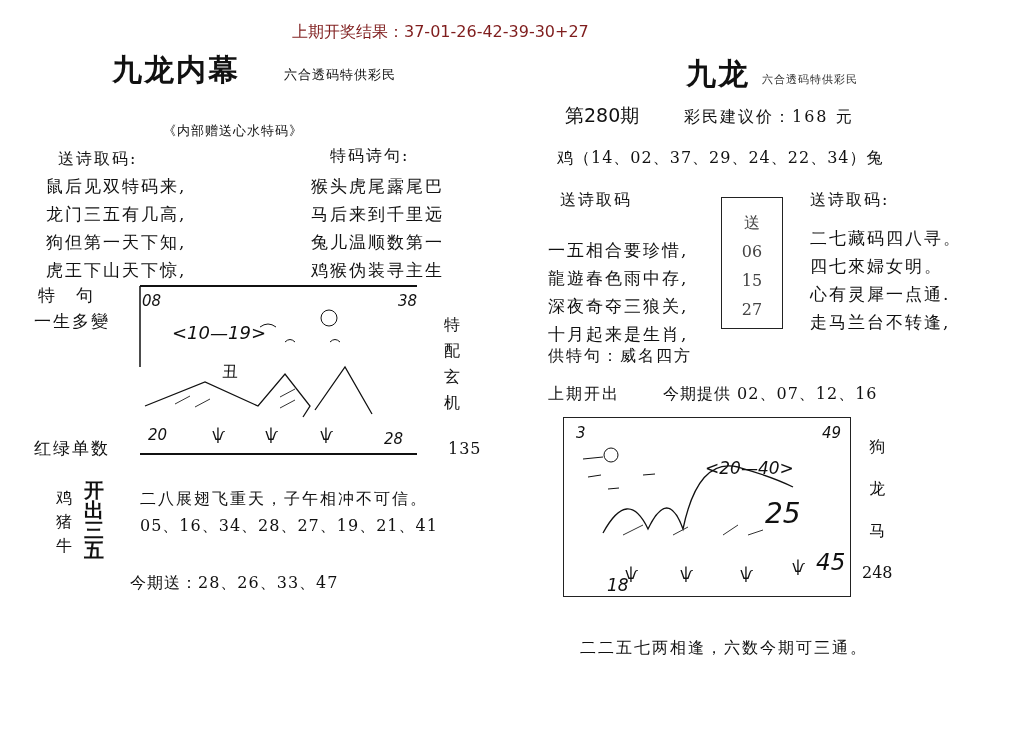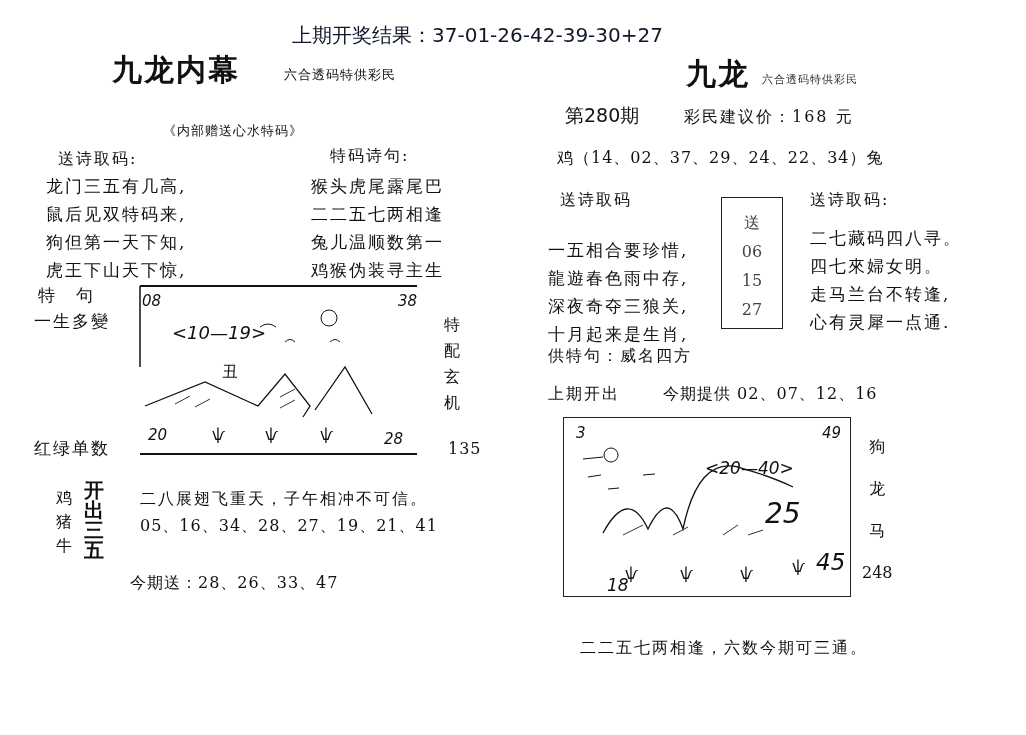--- a/index.html
+++ b/index.html
@@ -1,19 +1,19 @@
 <!DOCTYPE html>
 <html><head>
 <meta charset="utf-8">
 <style>
   html,body{margin:0;padding:0;background:#fff;}
   body{width:1026px;height:735px;position:relative;overflow:hidden;
        font-family:"DejaVu Serif","Liberation Serif",serif;color:#111;}
   .abs{position:absolute;white-space:nowrap;}
-  .red{color:#0f172a;font-family:"DejaVu Sans","Liberation Sans",sans-serif;font-size:20px;}
+  .red{color:#7f1d1d;font-family:"DejaVu Sans","Liberation Sans",sans-serif;font-size:16px;}
   .big{font-size:30px;font-weight:bold;letter-spacing:2px;}
   .sub{font-size:13px;letter-spacing:1px;}
   .t16{font-size:16px;letter-spacing:2px;}
   .t17{font-size:17px;letter-spacing:2px;}
   .col{display:flex;flex-direction:column;}
   .box{position:absolute;border:1.5px solid #222;}
   .hand{position:absolute;font-family:"DejaVu Sans","Liberation Sans",sans-serif;font-style:italic;font-size:15px;}
   .vcol{position:absolute;display:flex;flex-direction:column;align-items:center;font-size:16px;}
   svg{position:absolute;}
 </style>
@@ -23,29 +23,29 @@
 <div class="abs red" style="left:292px;top:22px;">上期开奖结果：37-01-26-42-39-30+27</div>
 
 <div class="abs big" style="left:112px;top:50px;">九龙内幕</div>
 <div class="abs sub" style="left:284px;top:66px;">六合透码特供彩民</div>
 <div class="abs sub" style="left:163px;top:122px;">《内部赠送心水特码》</div>
 
 <div class="abs col t16" style="left:58px;top:146px;line-height:26px;">
   <span>送诗取码:</span>
 </div>
 <div class="abs col t17" style="left:46px;top:172px;line-height:28px;">
+  <span>鼠后见双特码来,</span>
   <span>龙门三五有几高,</span>
-  <span>鼠后见双特码来,</span>
   <span>狗但第一天下知,</span>
   <span>虎王下山天下惊,</span>
 </div>
 <div class="abs t16" style="left:330px;top:146px;">特码诗句:</div>
 <div class="abs col t17" style="left:311px;top:172px;line-height:28px;">
   <span>猴头虎尾露尾巴</span>
-  <span>二二五七两相逢</span>
+  <span>马后来到千里远</span>
   <span>兔儿温顺数第一</span>
   <span>鸡猴伪装寻主生</span>
 </div>
 
 <div class="abs t17" style="left:38px;top:284px;">特　句</div>
 <div class="abs t17" style="left:34px;top:310px;">一生多變</div>
 
 <div>
   <svg width="300" height="180" style="left:135px;top:282px;">
     <line x1="5" y1="4" x2="282" y2="4" stroke="#111" stroke-width="2"></line>
@@ -120,22 +120,22 @@
     <span>06</span>
     <span>15</span>
     <span>27</span>
   </div>
 </div>
 
 <div class="abs t16" style="left:810px;top:190px;">送诗取码:</div>
 <div class="abs col t17" style="left:810px;top:224px;line-height:28px;">
   <span>二七藏码四八寻。</span>
   <span>四七來婦女明。</span>
+  <span>心有灵犀一点通.</span>
   <span>走马兰台不转逢,</span>
-  <span>心有灵犀一点通.</span>
 </div>
 
 <div class="abs t16" style="left:548px;top:346px;">供特句：威名四方</div>
 <div class="abs t16" style="left:548px;top:384px;">上期开出</div>
 <div class="abs t16" style="left:663px;top:384px;letter-spacing:1px;">今期提供 02、07、12、16</div>
 
 <div class="box" style="left:563px;top:417px;width:286px;height:178px;"></div>
 <svg width="290" height="180" style="left:563px;top:417px;">
   <path d="M40 116 Q65 70 85 112 Q105 70 120 112 Q135 40 175 50 Q210 60 230 70" fill="none" stroke="#111" stroke-width="1.3"></path>
   <line x1="60" y1="118" x2="80" y2="108" stroke="#333"></line>

